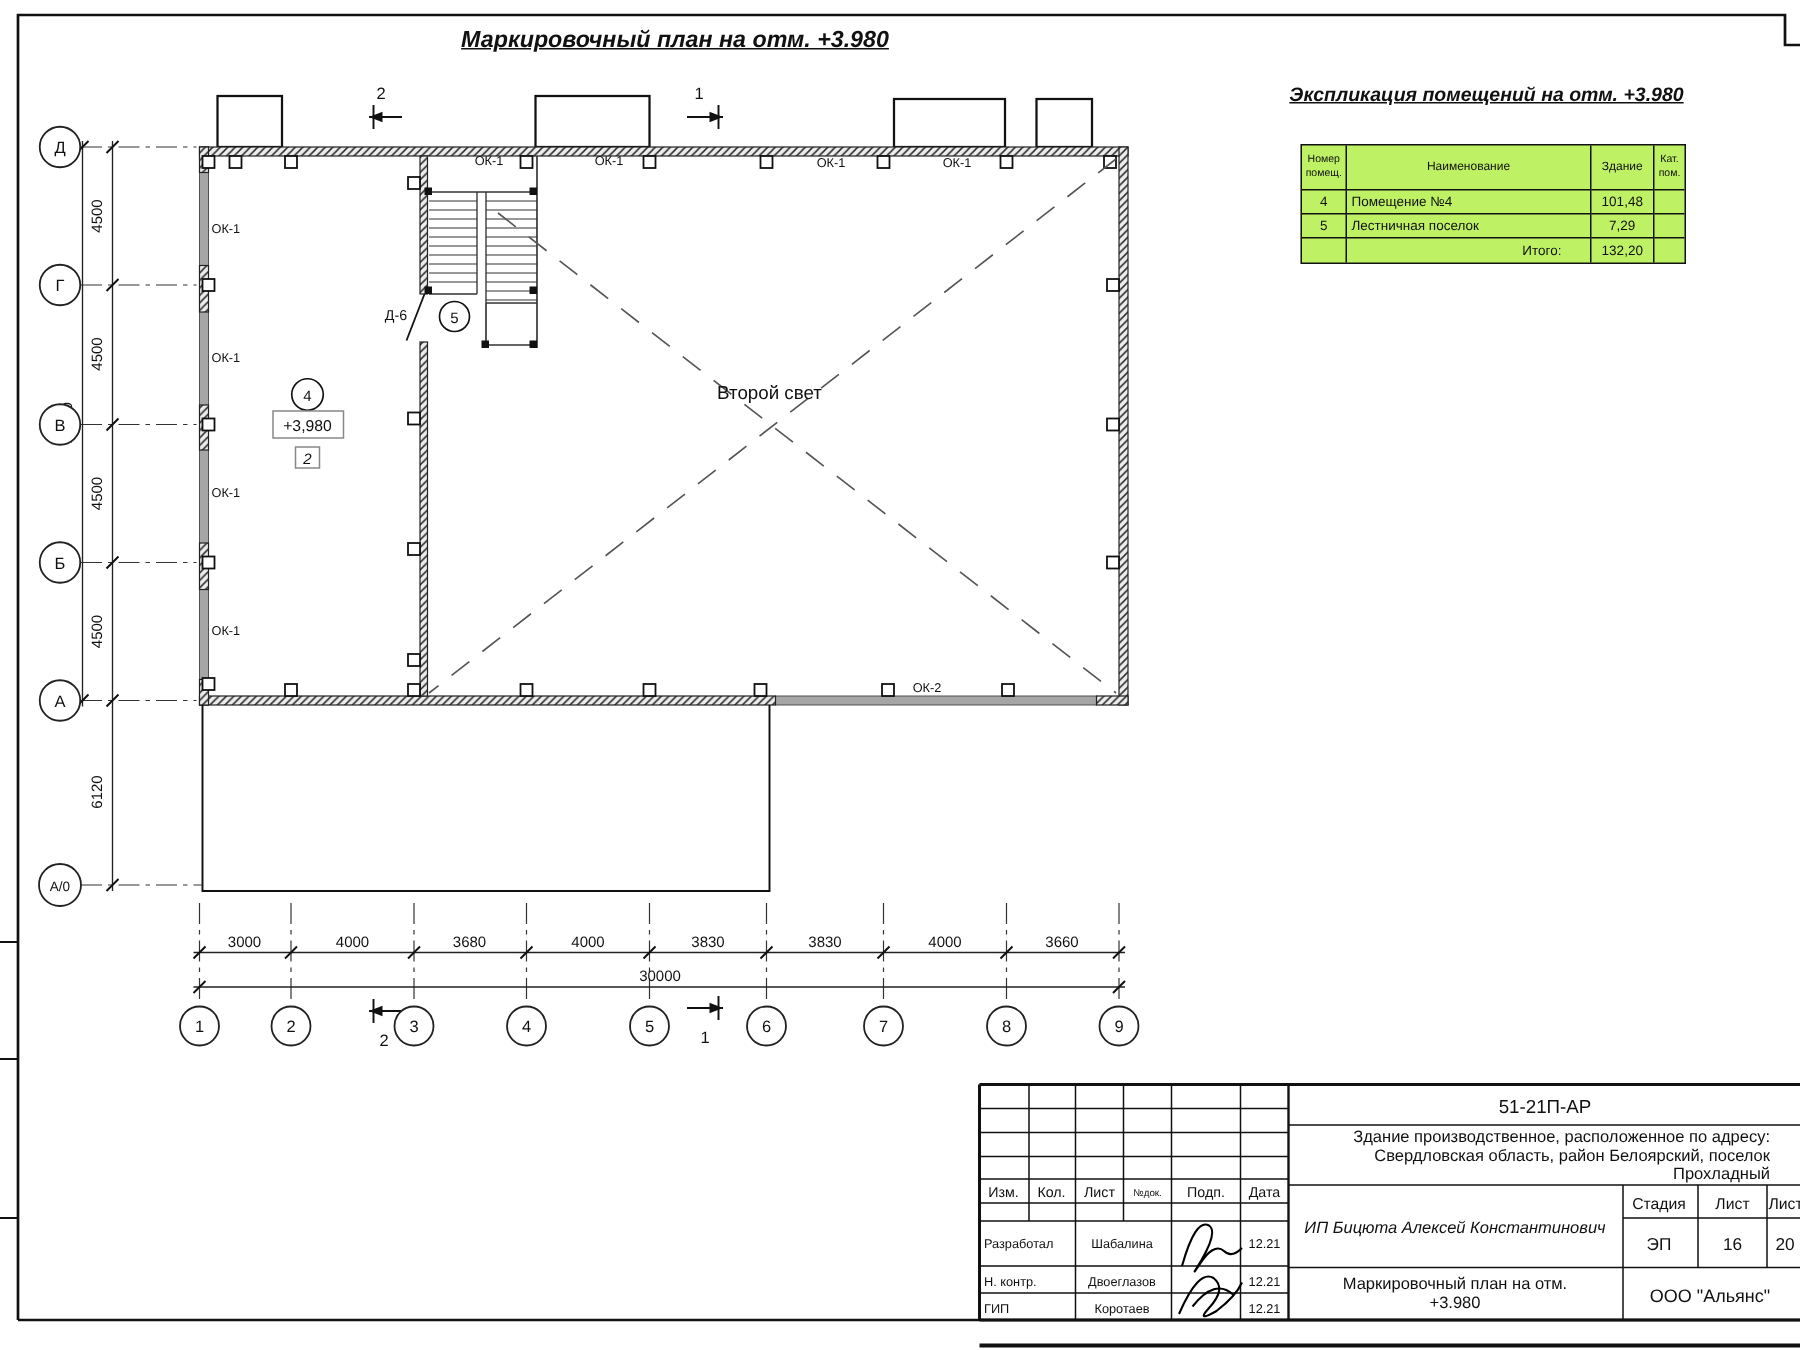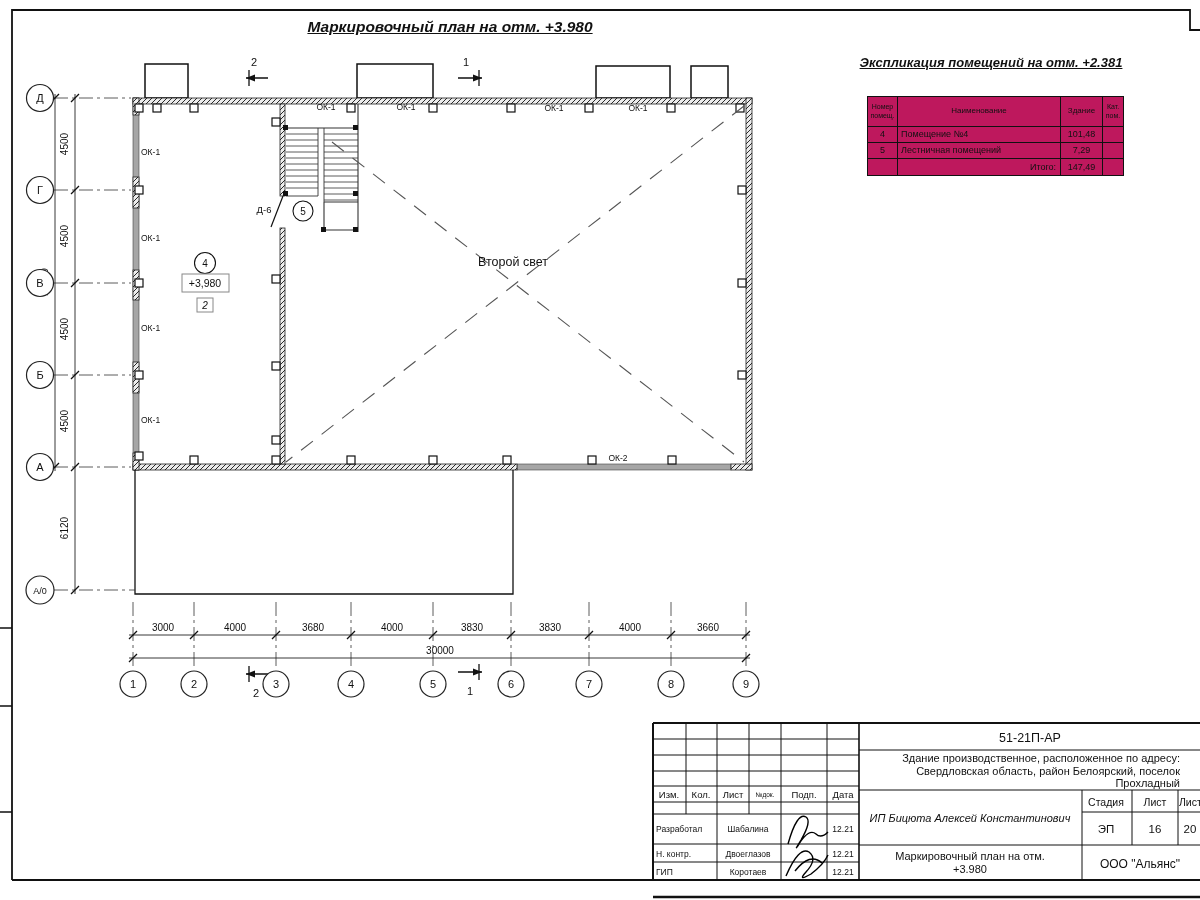--- a/index.html
+++ b/index.html
@@ -6,29 +6,29 @@
   #sheet{position:relative;width:1200px;height:900px;background:#ffffff;overflow:hidden;
          font-family:"Liberation Sans",sans-serif;color:#111;}
   #sheet svg{position:absolute;left:0;top:0;}
   .ovl{position:absolute;z-index:5;}
   .title-main{left:280px;top:18px;width:340px;text-align:center;font-size:15.5px;font-style:italic;
               text-decoration:underline;font-weight:bold;color:#111;}
   .title-exp{left:845px;top:55px;width:292px;text-align:center;font-size:13px;font-style:italic;
              text-decoration:underline;font-weight:bold;color:#111;}
   
   .exp{left:867px;top:96px;display:grid;grid-template-columns:30px 163px 42px 20px;
-       grid-template-rows:30px 16px 16px 16px;border:1.6px solid #111;background:#be185d;}
+       grid-template-rows:30px 16px 16px 16px;border:1.6px solid #111;background:#bef264;}
   .exp>div{border-right:1px solid #111;border-bottom:1px solid #111;display:flex;align-items:center;
            justify-content:center;font-size:9px;line-height:9px;overflow:hidden;}
   .exp>div:nth-child(4n){border-right:none;}
   .exp>div:nth-child(n+13){border-bottom:none;}
   .exp .hd{font-size:8px;line-height:8.5px;text-align:center;border-bottom:1.6px solid #111;}
   .exp .hd.small{font-size:7px;}
   .exp .nm{justify-content:flex-start;padding-left:3px;}
-  .exp .tot{justify-content:flex-end;padding-right:4px;}
+  .exp .tot{justify-content:flex-end;padding-right:19px;}
   
   .tb-address{left:880px;top:752px;width:300px;text-align:right;font-size:11px;line-height:12.5px;color:#111;}
   .tb-dtitle{left:882px;top:850px;width:176px;text-align:center;font-size:11px;line-height:13px;color:#111;}
   text{font-family:"Liberation Sans",sans-serif;fill:#111;}
 </style>
 </head>
 <body>
 
 <div id="sheet">
 
@@ -288,40 +288,40 @@
     <text x="1155" y="806" font-size="10.5" text-anchor="middle">Лист</text>
     <text x="1196" y="806" font-size="10.5" text-anchor="middle">Листов</text>
     <text x="1106" y="833" font-size="11.5" text-anchor="middle">ЭП</text>
     <text x="1155" y="833" font-size="11.5" text-anchor="middle">16</text>
     <text x="1190" y="833" font-size="11.5" text-anchor="middle">20</text>
     <text x="1140" y="868" font-size="12" text-anchor="middle">ООО "Альянс"</text>
   </g>
 </svg>
 
 <div class="ovl title-main">Маркировочный план на отм. +3.980</div>
-<div class="ovl title-exp">Экспликация помещений на отм. +2.381</div>
+<div class="ovl title-exp">Экспликация помещений на отм. +3.980</div>
 
 <div class="ovl exp">
   <div class="hd small">Номер помещ.</div>
   <div class="hd">Наименование</div>
   <div class="hd">Здание</div>
   <div class="hd small">Кат. пом.</div>
 
   <div>4</div>
   <div class="nm">Помещение №4</div>
   <div>101,48</div>
   <div></div>
 
   <div>5</div>
-  <div class="nm">Лестничная помещений</div>
+  <div class="nm">Лестничная поселок</div>
   <div>7,29</div>
   <div></div>
 
   <div></div>
   <div class="tot">Итого:</div>
-  <div>147,49</div>
+  <div>132,20</div>
   <div></div>
 </div>
 
 <div class="ovl tb-address">Здание производственное, расположенное по адресу: Свердловская область, район Белоярский, поселок Прохладный</div>
 <div class="ovl tb-dtitle">Маркировочный план на отм. +3.980</div>
 
 </div>
 
 </body></html>

